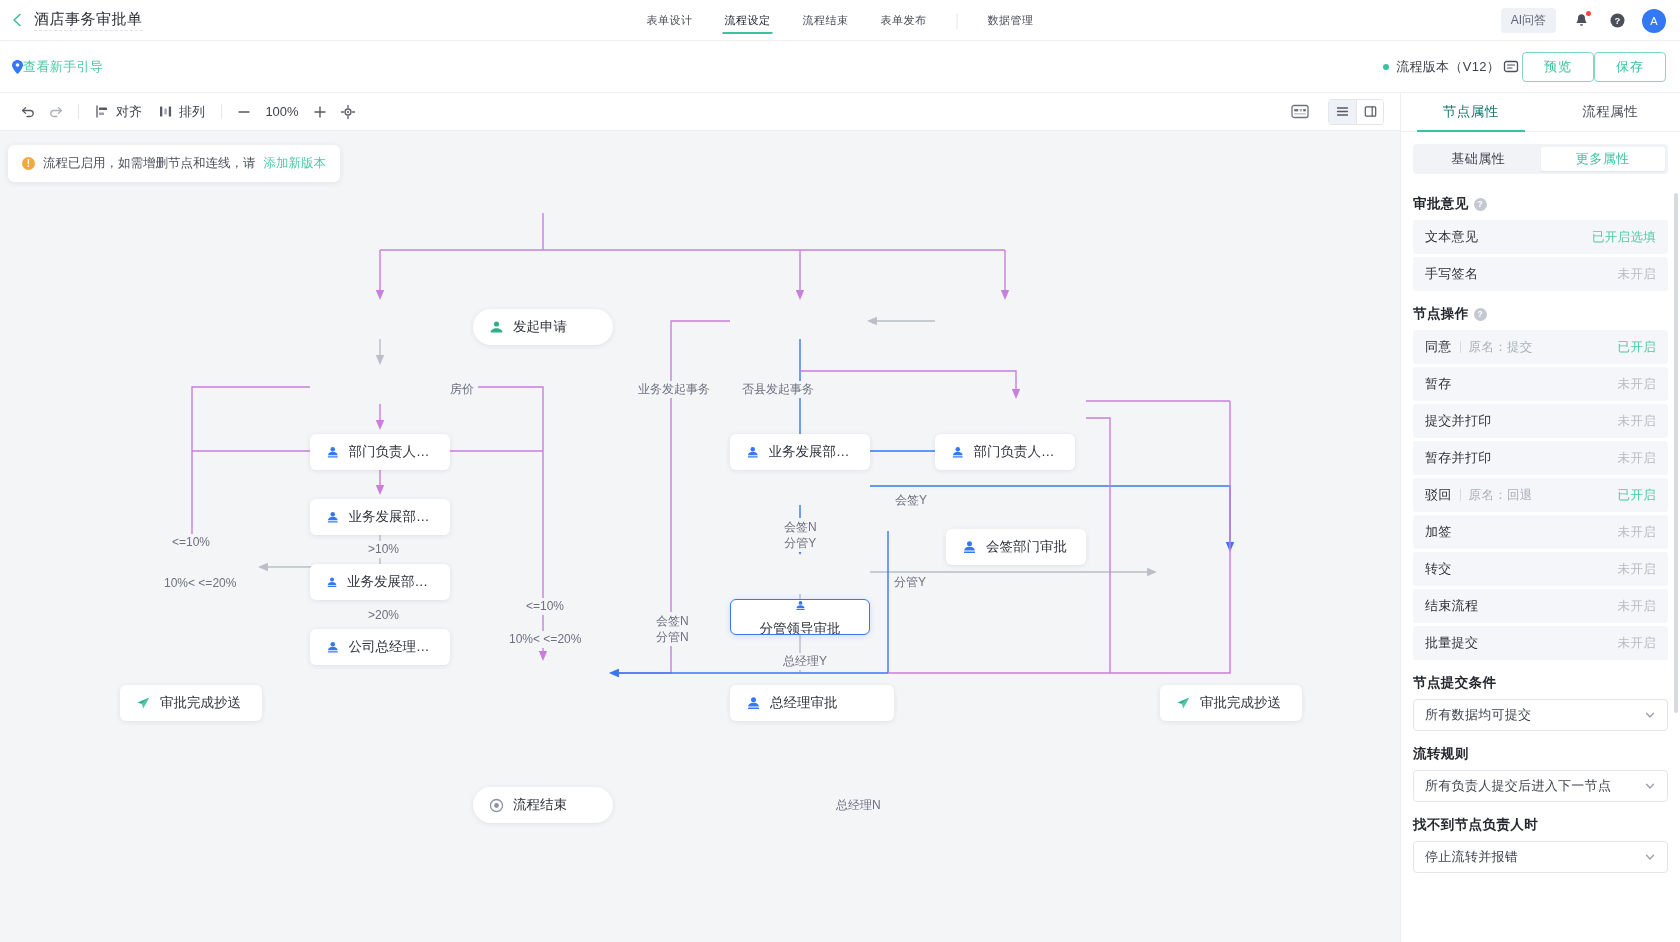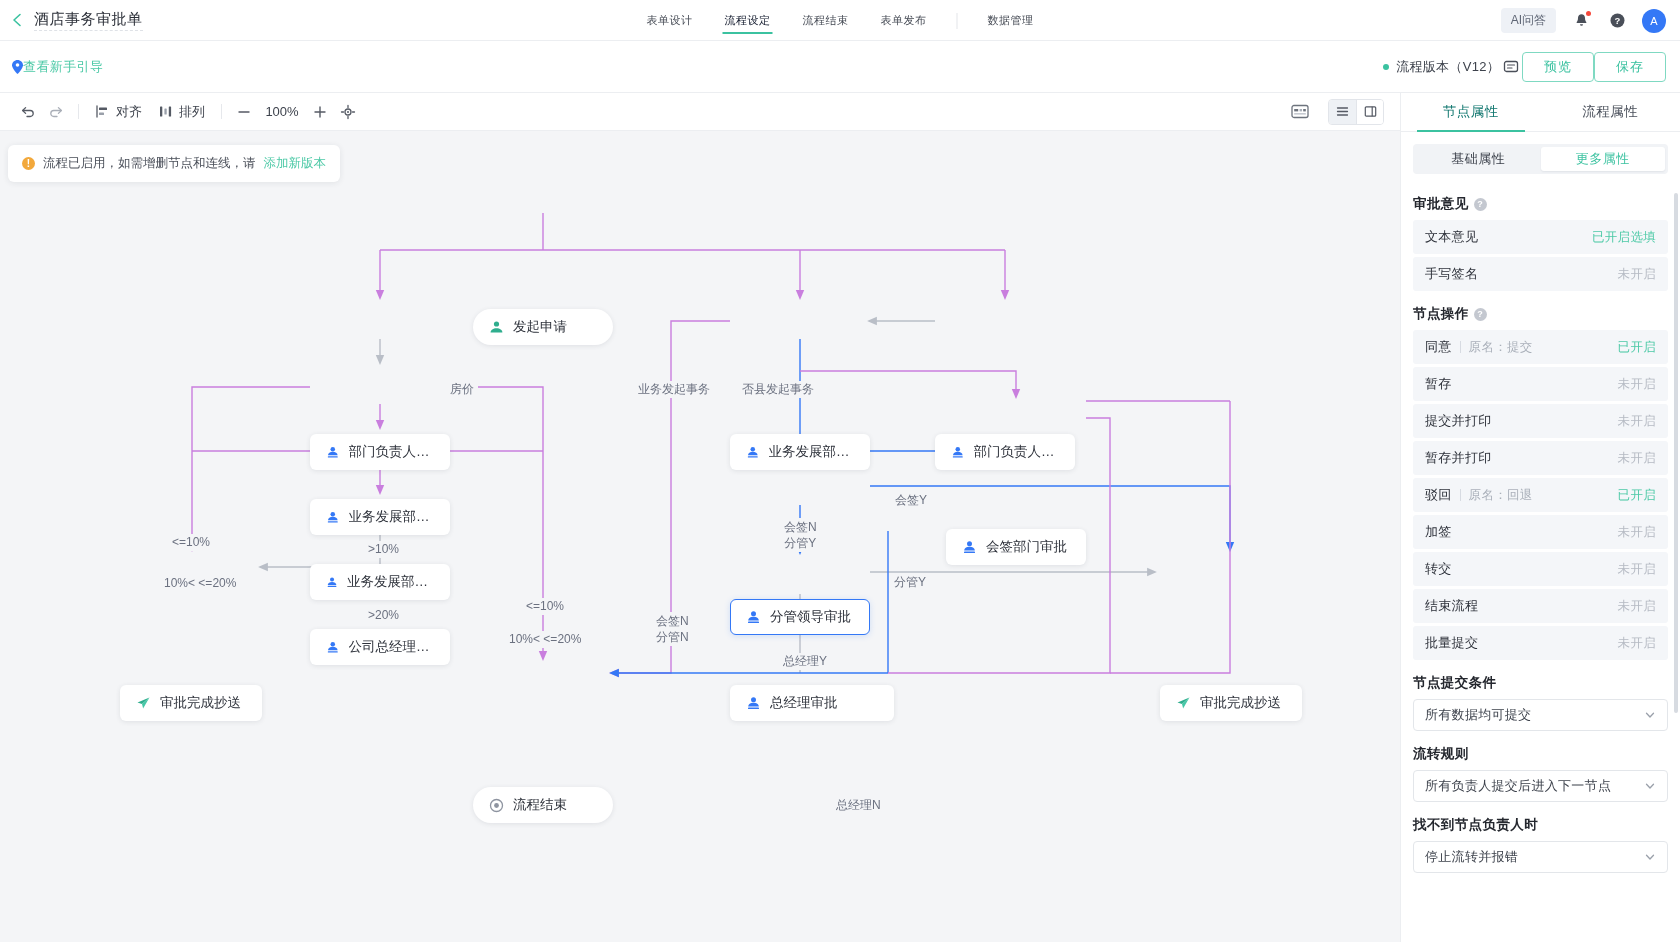--- a/index.html
+++ b/index.html
@@ -479,21 +479,21 @@
 
     <div class="node" style="left:946px; top:398px; width:140px;">
       <svg width="15" height="15" viewBox="0 0 15 15">
         <circle cx="7.5" cy="3.8" r="2.5" fill="#3478f6"></circle>
         <path d="M2.2 10.5c0-2.3 2.4-3.7 5.3-3.7s5.3 1.4 5.3 3.7z" fill="#3478f6"></path>
         <rect x="2" y="11.6" width="11" height="1.5" rx=".6" fill="#3478f6"></rect>
       </svg>
       <span class="nlabel">会签部门审批</span>
     </div>
 
-    <div class="node selected" style="left:730px; top:468px; width:140px;">
+    <div class="node selected" style="left:730px; top:468px; width:140px;flex-direction:column;">
       <svg width="15" height="15" viewBox="0 0 15 15">
         <circle cx="7.5" cy="3.8" r="2.5" fill="#3478f6"></circle>
         <path d="M2.2 10.5c0-2.3 2.4-3.7 5.3-3.7s5.3 1.4 5.3 3.7z" fill="#3478f6"></path>
         <rect x="2" y="11.6" width="11" height="1.5" rx=".6" fill="#3478f6"></rect>
       </svg>
       <span class="nlabel">分管领导审批</span>
     </div>
 
     <div class="node" style="left:730px; top:554px; width:164px;">
       <svg width="15" height="15" viewBox="0 0 15 15">

